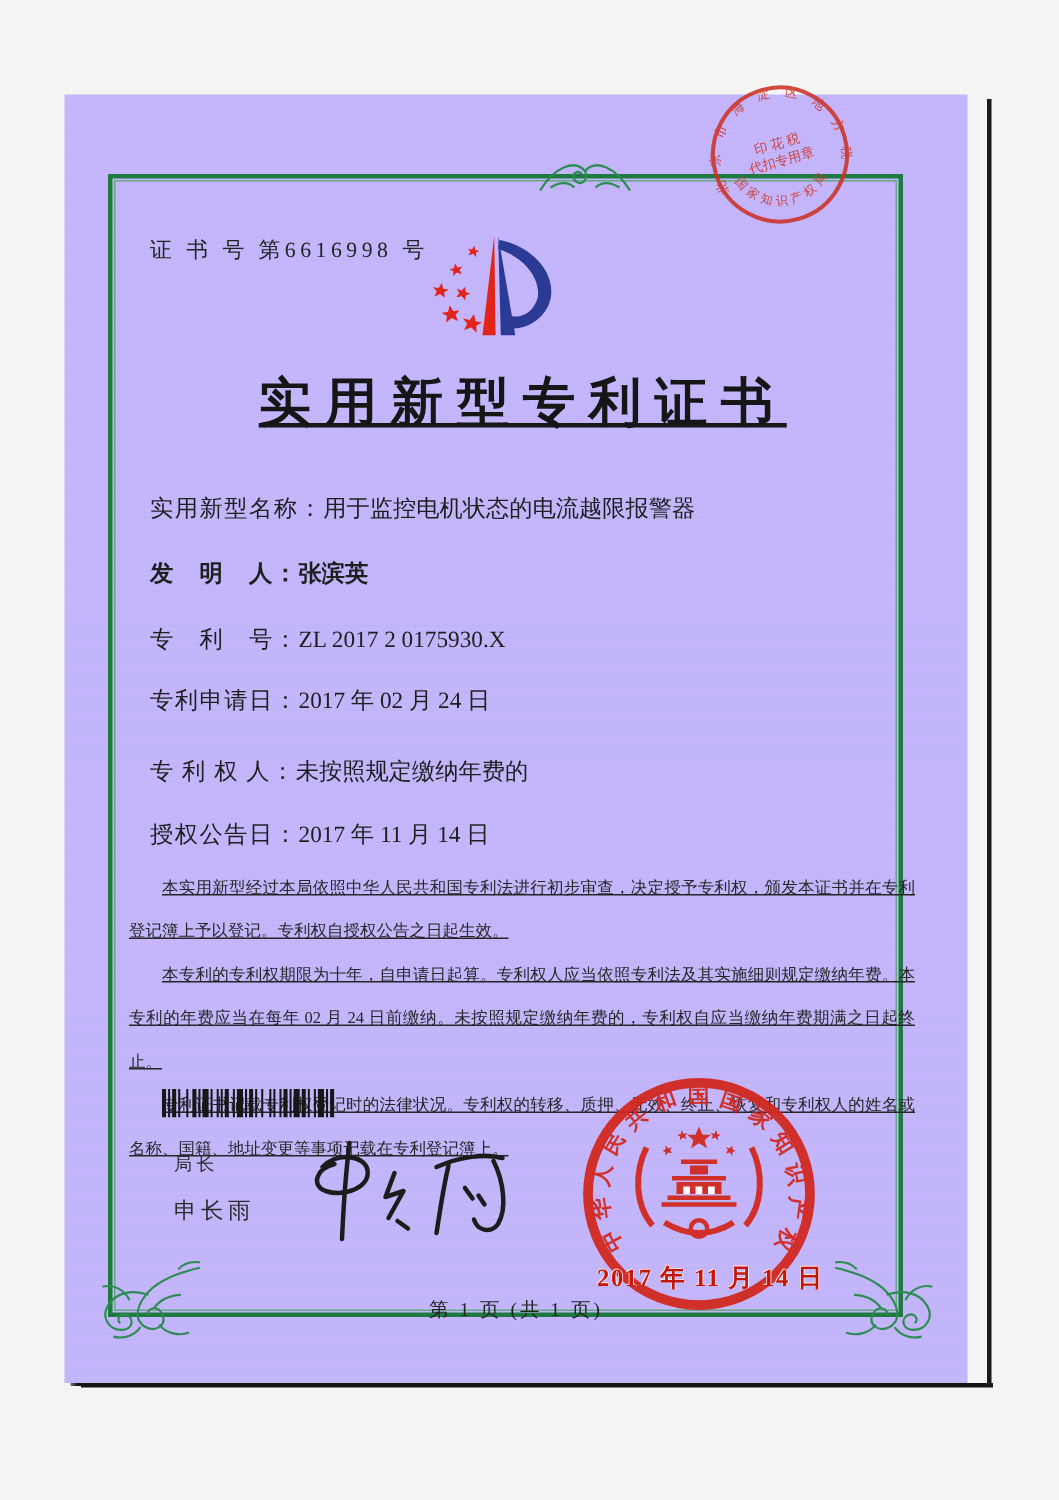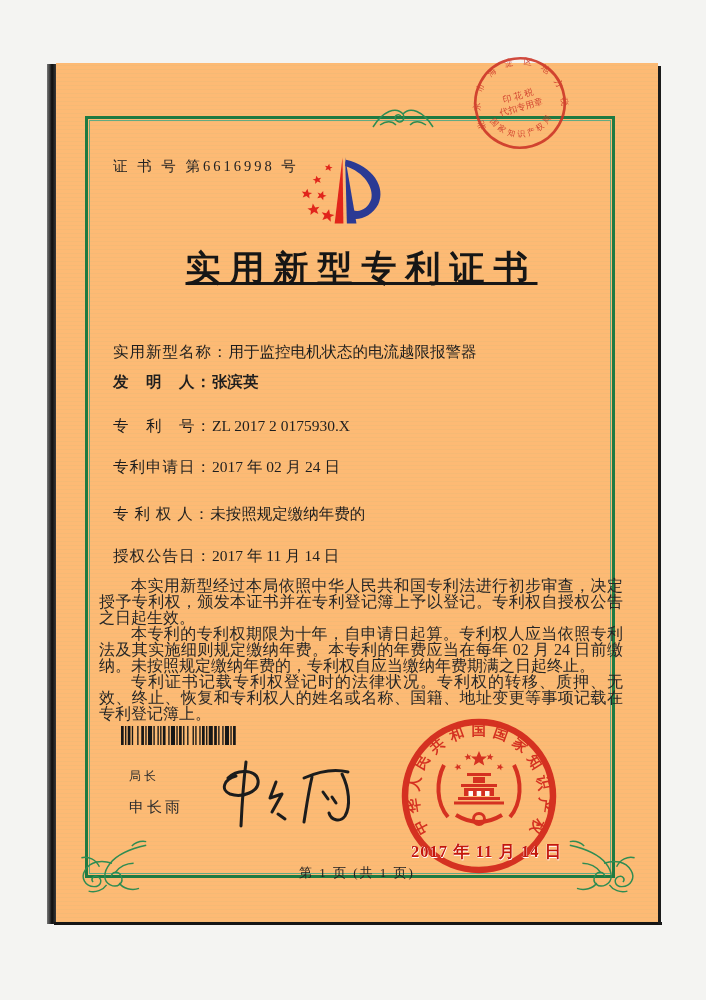--- a/index.html
+++ b/index.html
@@ -4,21 +4,21 @@
 <style>
   html,body{margin:0;padding:0;}
   body{background:#efefec;font-family:"Liberation Serif", serif;}
   #screen{position:relative;width:706px;height:1000px;background:#f4f4f2;overflow:hidden;}
 
   
   .spine{position:absolute;left:47px;top:64px;width:9px;height:860px;
          background:linear-gradient(90deg,#777 0%,#0d0d0d 55%,#3a3a3a 100%);}
   .edge-bottom{position:absolute;left:54px;top:922px;width:608px;height:3px;background:#151515;}
   .edge-right{position:absolute;left:658px;top:66px;width:3px;height:858px;background:#1b1b1b;}
-  .page{position:absolute;left:56px;top:63px;width:602px;height:859px;background:#fdba74;}
+  .page{position:absolute;left:43px;top:63px;width:602px;height:859px;background:#c4b5fd;}
   .page::before{content:"";position:absolute;inset:0;
         background:repeating-linear-gradient(0deg,rgba(110,175,135,0.10) 0 1px,transparent 1px 4px);
         opacity:.55;pointer-events:none;}
 
   
   .frame{position:absolute;left:29px;top:53px;width:530px;height:762px;
          border:3px solid #1f7a42;box-sizing:border-box;}
   .frame-inner{position:absolute;inset:1px;border:1px solid #63aa82;}
 
   .ornament{position:absolute;pointer-events:none;}
@@ -26,22 +26,22 @@
 
   .cert-no{position:absolute;left:57px;top:94px;font-size:14.5px;letter-spacing:3px;color:#232323;}
   .logo{position:absolute;left:242px;top:90px;width:96px;height:80px;}
   .title{position:absolute;left:0;top:182px;width:100%;text-align:center;
          font-size:35px;font-weight:bold;letter-spacing:9px;padding-left:9px;
          box-sizing:border-box;color:#161616;text-decoration:underline;}
 
   .field{position:absolute;left:57px;font-size:15.5px;color:#1e1e1e;white-space:nowrap;}
   .field .lab{letter-spacing:1px;}
 
-  .paras{position:absolute;left:43px;top:515px;width:524px;font-size:16px;
-         line-height:16px;text-align:justify;color:#272727;}
+  .paras{position:absolute;left:43px;top:515px;width:524px;font-size:11px;
+         line-height:29px;text-align:justify;color:#272727;text-decoration:underline;}
   .paras p{margin:0;text-indent:2em;}
 
   .barcode{position:absolute;left:65px;top:663px;width:156px;height:19px;}
 
   .signer-title{position:absolute;left:73px;top:705px;font-family:"Liberation Sans",sans-serif;
         font-size:12px;letter-spacing:3px;color:#2c2c2c;font-weight:500;}
   .signer-name{position:absolute;left:73px;top:735px;font-family:Liberation Sans, sans-serif;
         font-size:15px;letter-spacing:3px;color:#2c2c2c;font-weight:500;text-align:right;}
   .signature{position:absolute;left:152px;top:688px;width:160px;height:92px;}
 
@@ -102,21 +102,21 @@
             <path d="M0,-10 L2.94,-3.09 10,-3.09 4.76,1.18 6.55,8.09 0,4 -6.55,8.09 -4.76,1.18 -10,-3.09 -2.94,-3.09 Z" transform="translate(10,45) rotate(8) scale(0.6)"></path>
             <path d="M0,-10 L2.94,-3.09 10,-3.09 4.76,1.18 6.55,8.09 0,4 -6.55,8.09 -4.76,1.18 -10,-3.09 -2.94,-3.09 Z" transform="translate(27,47) rotate(20) scale(0.55)"></path>
             <path d="M0,-10 L2.94,-3.09 10,-3.09 4.76,1.18 6.55,8.09 0,4 -6.55,8.09 -4.76,1.18 -10,-3.09 -2.94,-3.09 Z" transform="translate(18,63) rotate(-8) scale(0.7)"></path>
             <path d="M0,-10 L2.94,-3.09 10,-3.09 4.76,1.18 6.55,8.09 0,4 -6.55,8.09 -4.76,1.18 -10,-3.09 -2.94,-3.09 Z" transform="translate(34,70) rotate(12) scale(0.75)"></path>
           </g>
       </svg>
     </div>
 
     <div class="title">实用新型专利证书</div>
 
-    <div class="field" style="top:266px;margin-top:13px;">
+    <div class="field" style="top:266px;">
       <span class="lab">实用新型名称：</span><span class="val">用于监控电机状态的电流越限报警器</span>
     </div>
     <div class="field" style="top:309px;font-weight:bold;">
       <span class="lab">发　明　人：</span><span class="val">张滨英</span>
     </div>
     <div class="field" style="top:353px;">
       <span class="lab">专　利　号：</span><span class="val">ZL 2017 2 0175930.X</span>
     </div>
     <div class="field" style="top:394px;">
       <span class="lab">专利申请日：</span><span class="val">2017 年 02 月 24 日</span>

